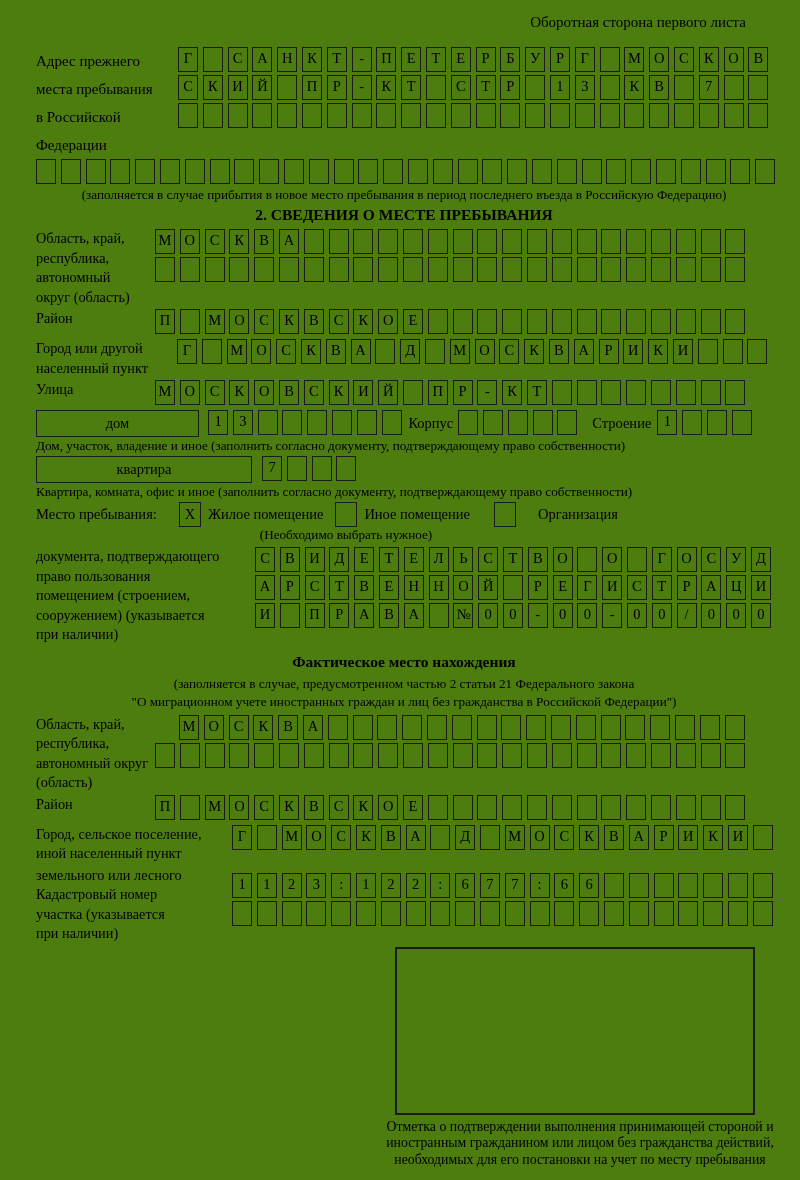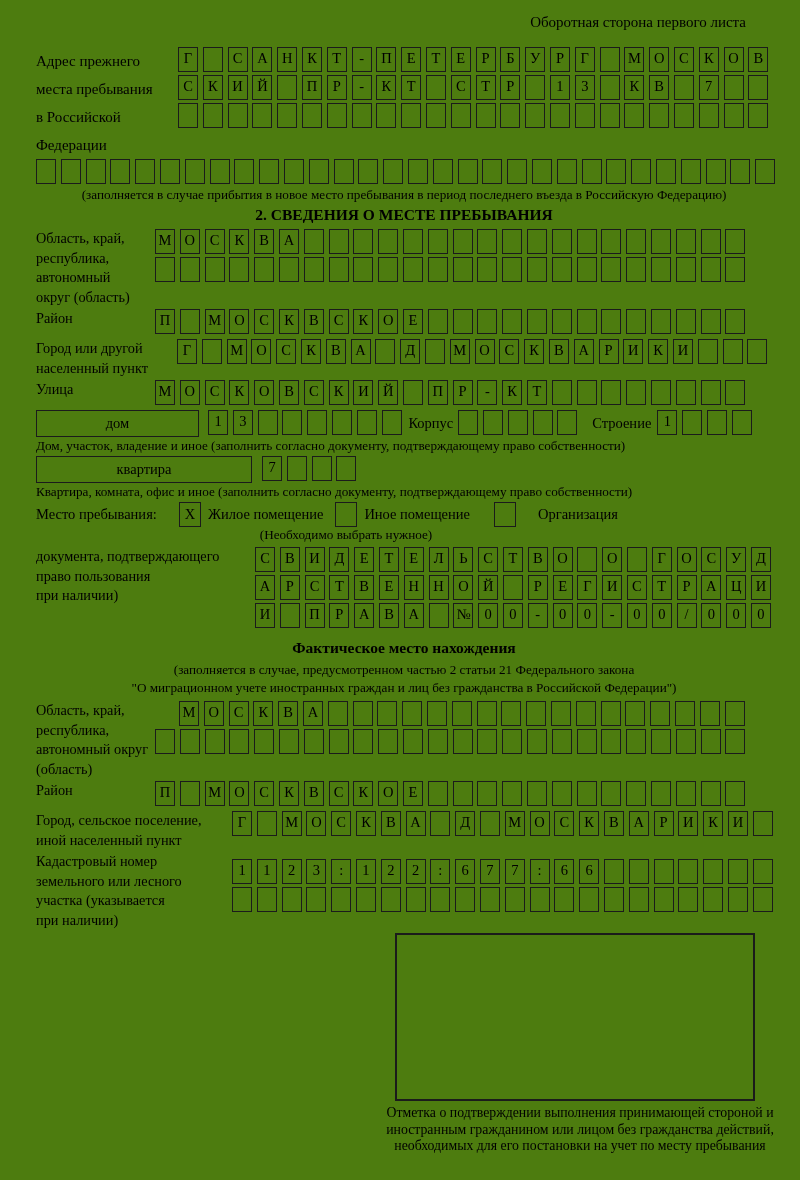--- a/index.html
+++ b/index.html
@@ -379,20 +379,22 @@
     <div class="opt-lbl" style="margin-left:7px;">Иное помещение</div>
     <div class="cb" style="margin-left:24px;"></div>
     <div class="opt-lbl" style="margin-left:22px;">Организация</div>
   </div>
   <div class="caption" style="margin-left:70px;width:480px;text-align:center;">(Необходимо выбрать нужное)</div>
 
   <div class="frow mt4">
     <div class="lbl w219">
       <div>документа, подтверждающего</div>
       <div>право пользования</div>
+      <div>помещением (строением,</div>
+      <div>сооружением) (указывается</div>
       <div>при наличии)</div>
     </div>
     <div class="rows">
       <div class="box-row">
           <span class="cell">С</span>
           <span class="cell">В</span>
           <span class="cell">И</span>
           <span class="cell">Д</span>
           <span class="cell">Е</span>
           <span class="cell">Т</span>
@@ -583,22 +585,22 @@
         <span class="cell">Р</span>
         <span class="cell">И</span>
         <span class="cell">К</span>
         <span class="cell">И</span>
         <span class="cell"></span>
       </div>
   </div>
 
   <div class="frow mt2">
     <div class="lbl w196">
+      <div>земельного или лесного</div>
       <div>Кадастровый номер</div>
-      <div>земельного или лесного</div>
       <div>участка (указывается</div>
       <div>при наличии)</div>
     </div>
     <div class="rows" style="padding-top:7px;">
       <div class="box-row">
           <span class="cell">1</span>
           <span class="cell">1</span>
           <span class="cell">2</span>
           <span class="cell">3</span>
           <span class="cell">:</span>

